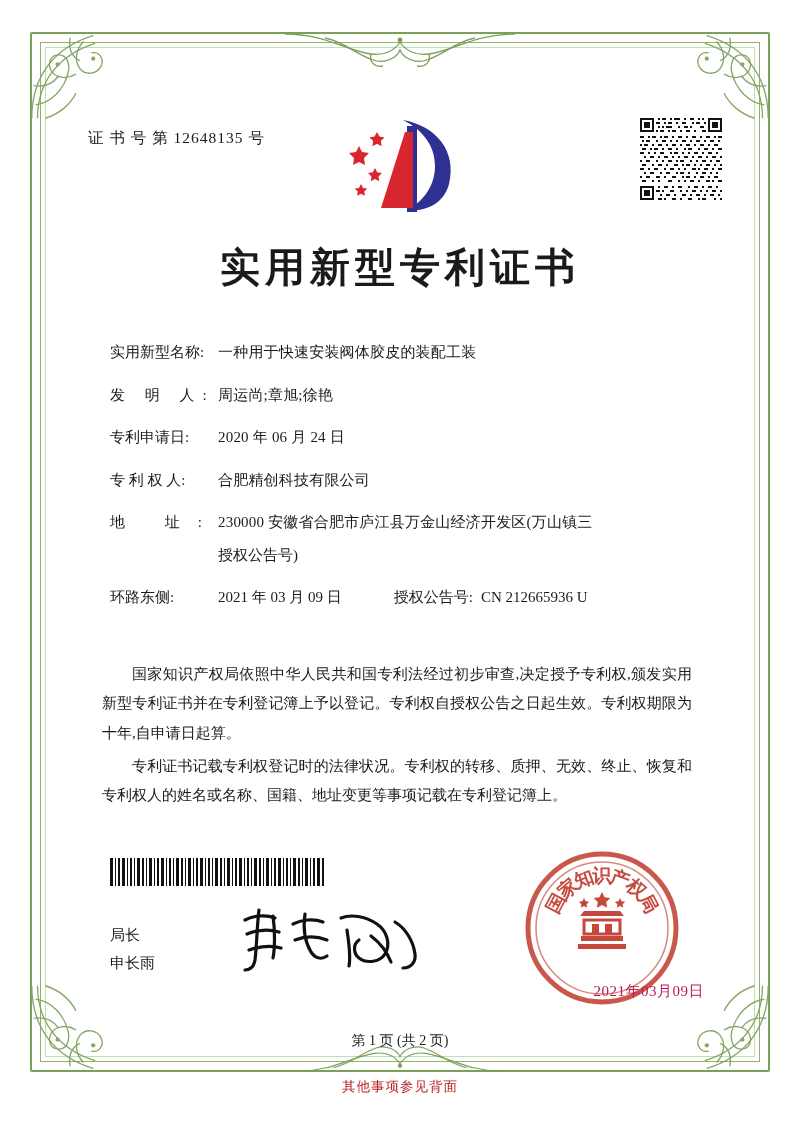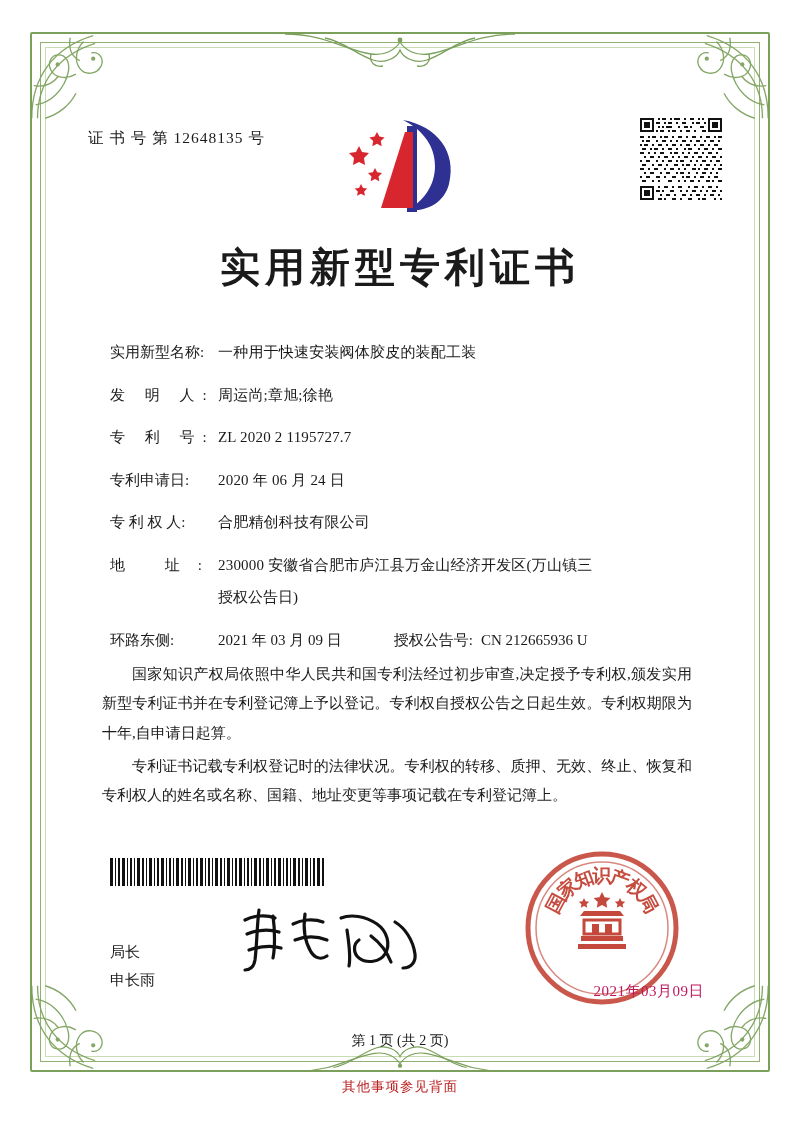--- a/index.html
+++ b/index.html
@@ -190,21 +190,20 @@
   }
   .barcode svg { width: 100%; height: 100%; display: block; }
 
   
   .sig-label {
     position: absolute;
     left: 110px;
     top: 922px;
     font-size: 15px;
     line-height: 1.85;
-    margin-top: 17px;
   }
   .sig-script {
     position: absolute;
     left: 235px;
     top: 900px;
     width: 190px;
     height: 78px;
   }
   .sig-script svg { width: 100%; height: 100%; display: block; }
 
@@ -571,40 +570,36 @@
     <div class="field-row">
       <span class="field-label">实用新型名称:</span>
       <span class="field-value">一种用于快速安装阀体胶皮的装配工装</span>
     </div>
 
     <div class="field-row">
       <span class="field-label sp2">发 明 人:</span>
       <span class="field-value">周运尚;章旭;徐艳</span>
     </div>
 
-    <div class="field-row">
-      <span class="field-label sp2">专 利 号:</span>
-      <span class="field-value">ZL 2020 2 1195727.7</span>
-    </div>
 
     <div class="field-row">
       <span class="field-label">专利申请日:</span>
       <span class="field-value">2020 年 06 月 24 日</span>
     </div>
 
     <div class="field-row">
       <span class="field-label">专 利 权 人:</span>
       <span class="field-value">合肥精创科技有限公司</span>
     </div>
 
     <div class="field-row">
       <span class="field-label sp3">地 址:</span>
       <span class="field-value">230000 安徽省合肥市庐江县万金山经济开发区(万山镇三</span>
     </div>
-    <div class="addr-second-line">授权公告日)</div>
+    <div class="addr-second-line">授权公告号)</div>
 
     <div class="field-row split">
       <span class="field-label">环路东侧:</span>
       <span>2021 年 03 月 09 日</span>
       <span class="second-label">授权公告号:</span>
       <span class="second-value">CN 212665936 U</span>
     </div>
   </div>
 
   <div class="paragraphs">

